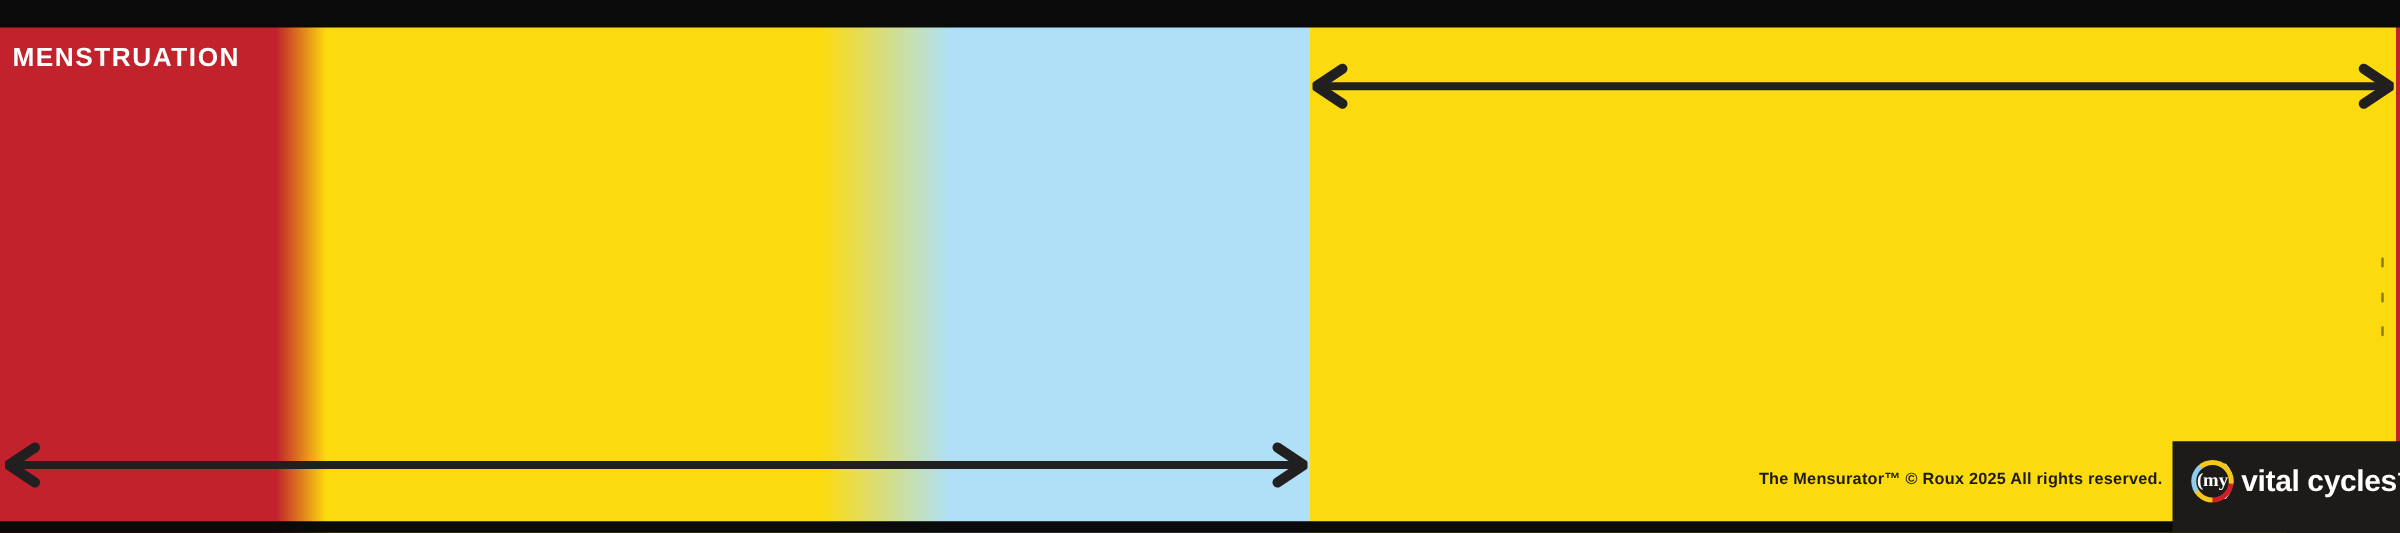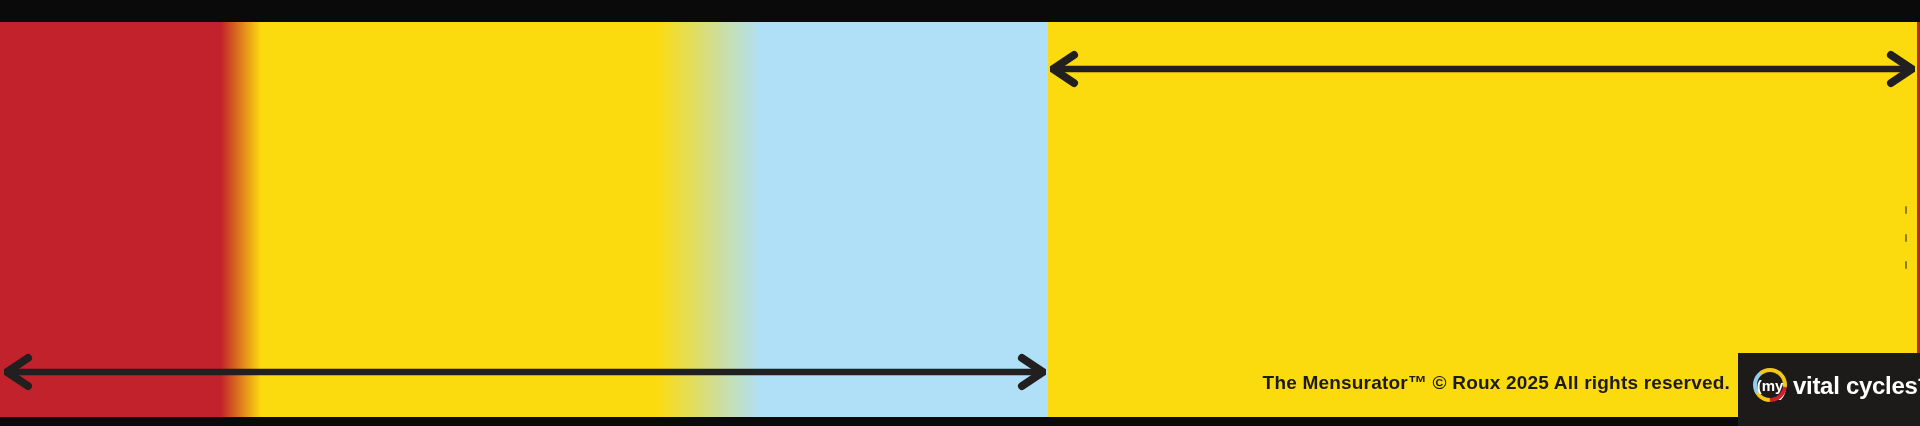--- a/index.html
+++ b/index.html
@@ -24,21 +24,21 @@
   }
   .arrow-layer{position:absolute;left:0;top:0;width:1920px;height:426px;pointer-events:none;}
   .arrow-svg{position:absolute;}
   .tick-mark{
     position:absolute;width:2px;height:8px;border-radius:1px;
     background:rgba(45,45,30,0.55);
   }
   .footer-credit{
     position:absolute;top:372px;right:190px;
     white-space:nowrap;
-    color:#1d1b19;font-size:19px;font-weight:600;line-height:22px;
+    color:#1d1b19;font-size:13px;font-weight:600;line-height:22px;
     letter-spacing:0.2px;
   }
   .logo-box{
     position:absolute;left:1738px;top:353px;
     width:182px;height:73px;
     background:#1d1b19;
     display:flex;align-items:center;
     padding-left:15px;box-sizing:border-box;
     padding-bottom:9px;
   }
@@ -53,20 +53,21 @@
       #f5c718 323deg 360deg);
   }
   .logo-ring-inner{
     position:absolute;left:4px;top:4px;width:26px;height:26px;
     border-radius:50%;background:#1d1b19;
     display:flex;align-items:center;justify-content:center;
   }
   .logo-my{
     color:#fff;font-size:15px;font-weight:bold;letter-spacing:0;
     line-height:1;
+    font-family:Liberation Serif, serif;
   }
   .logo-paren{
     color:#fff;font-size:30px;font-weight:400;line-height:1;
     margin-left:-9px;margin-top:-3px;flex:0 0 auto;
   }
   .logo-brand{
     color:#fff;font-size:24px;font-weight:700;line-height:1;
     margin-left:5px;letter-spacing:-0.3px;white-space:nowrap;
   }
   .logo-tm-dot{
@@ -76,20 +77,21 @@
 </head>
 <body>
 
 <div class="canvas">
 
   <div class="phase-band" style="background: linear-gradient(90deg, rgb(193, 34, 43) 0%, rgb(193, 34, 43) 11.5%, rgb(252, 219, 14) 13.6%, rgb(252, 219, 14) 34.2%, rgb(175, 224, 247) 39.6%, rgb(175, 224, 247) 54.58%, rgb(252, 219, 14) 54.58%, rgb(252, 219, 14) 99.84%, rgb(193, 34, 43) 99.84%, rgb(193, 34, 43) 100%);"></div>
 
   <div class="bar bar-top"></div>
   <div class="bar bar-bottom"></div>
 
+  <div class="phase-label">MENSTRUATION</div>
 
   <div class="arrow-layer" id="arrow-layer">
       <svg class="arrow-svg" width="1042" height="44" viewBox="0 0 1042 44" style="left: 4px; top: 350px;">
         <line x1="6" y1="22" x2="1036" y2="22" stroke="#221F20" stroke-width="6.5"></line>
         <polyline points="24,8 3,22 24,36" fill="none" stroke="#221F20" stroke-width="8" stroke-linecap="round" stroke-linejoin="round"></polyline>
         <polyline points="1018,8 1039,22 1018,36" fill="none" stroke="#221F20" stroke-width="8" stroke-linecap="round" stroke-linejoin="round"></polyline>
       </svg>
       <svg class="arrow-svg" width="865" height="44" viewBox="0 0 865 44" style="left: 1050px; top: 47px;">
         <line x1="6" y1="22" x2="859" y2="22" stroke="#221F20" stroke-width="6.5"></line>
         <polyline points="24,8 3,22 24,36" fill="none" stroke="#221F20" stroke-width="8" stroke-linecap="round" stroke-linejoin="round"></polyline>

